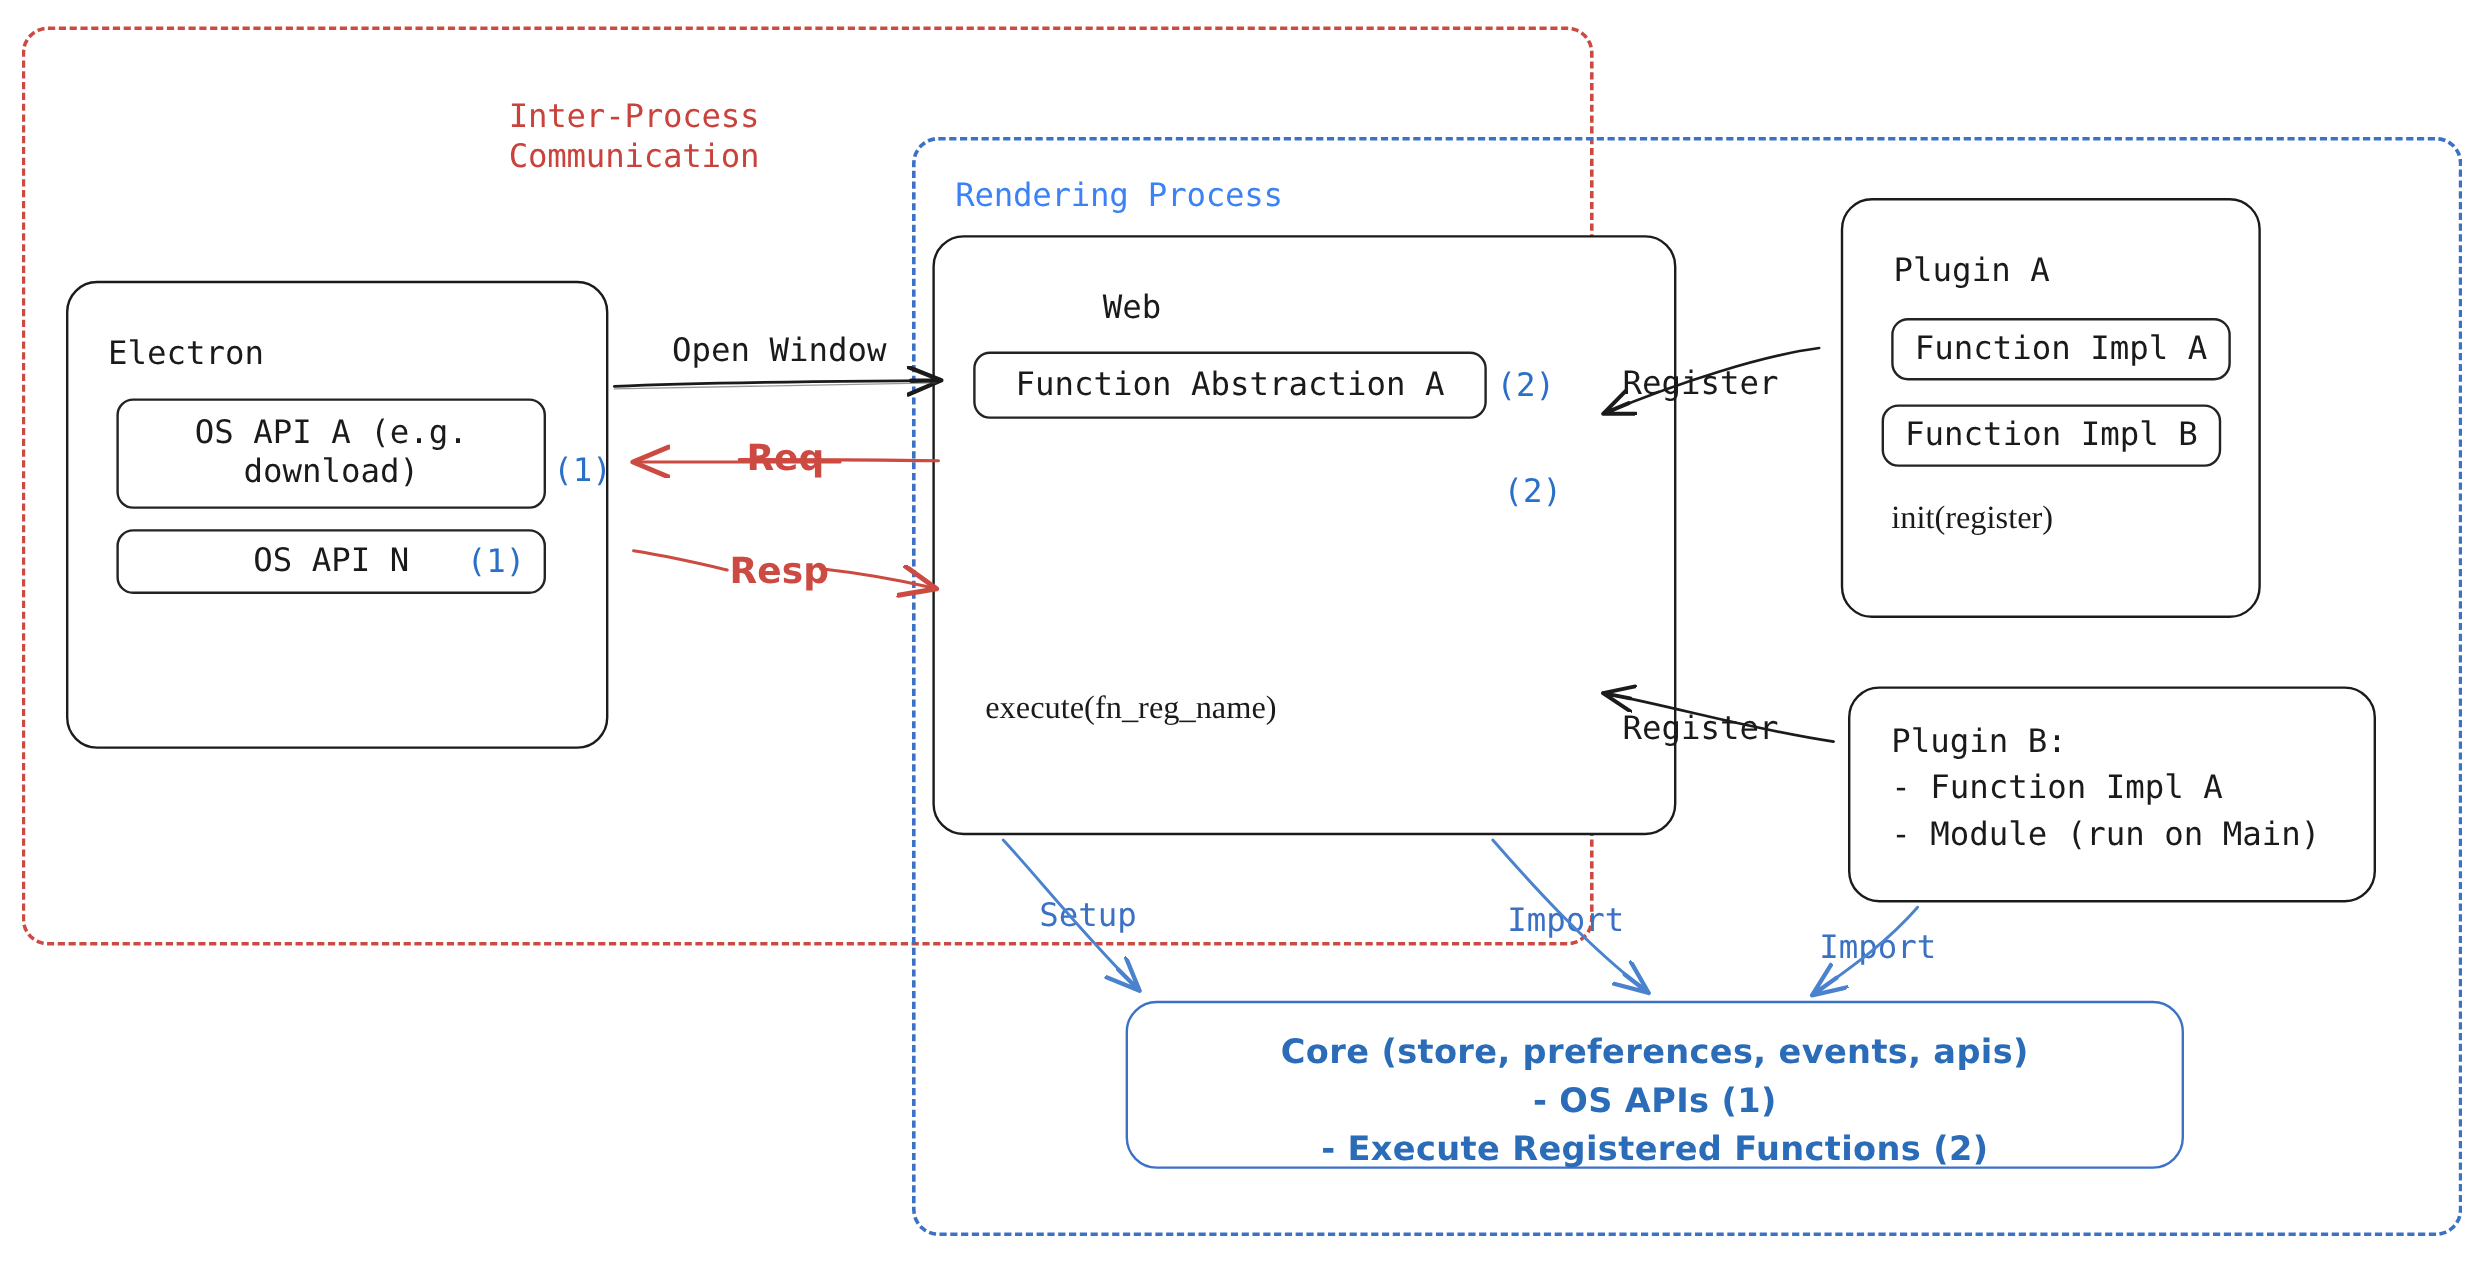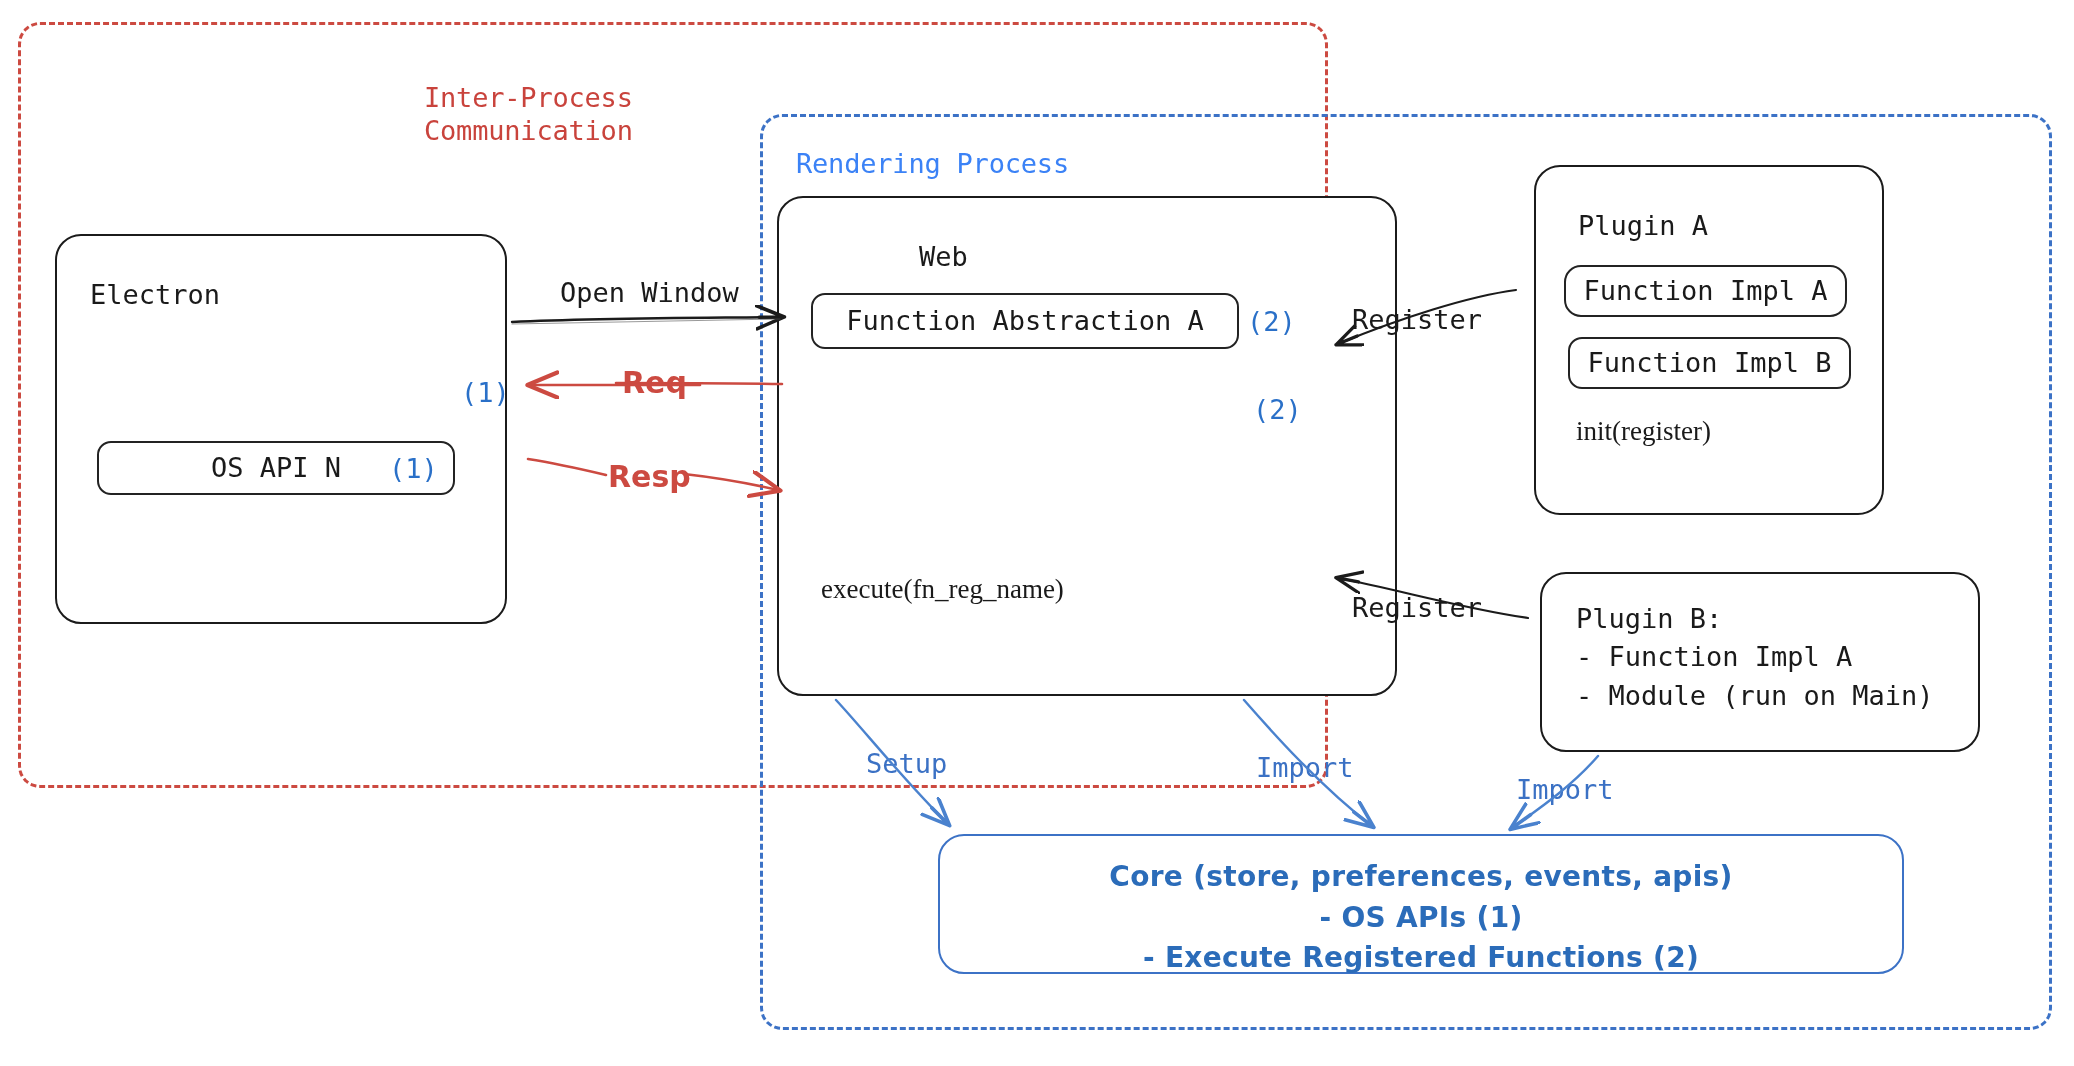--- a/index.html
+++ b/index.html
@@ -136,20 +136,24 @@
   <div class="dashed-group dashed-red" style="left:18px; top:22px; width:1310px; height:766px;"></div>
   <div class="group-label label-red" style="left:424px; top:82px; width:300px;">Inter-Process
 Communication</div>
 
   <div class="dashed-group dashed-blue" style="left:760px; top:114px; width:1292px; height:916px;"></div>
   <div class="group-label label-blue" style="left:796px; top:148px; width:420px;">Rendering Process</div>
 
   <div class="box" style="left:55px; top:234px; width:452px; height:390px;">
     <div class="box-title" style="left:33px; top:42px;">Electron</div>
 
+    <div class="inner-box" style="left:40px; top:96px; width:358px; height:92px;">
+      <span>OS API A (e.g.
+download)</span>
+    </div>
     <div class="marker" style="left:404px; top:143px;">(1)</div>
 
     <div class="inner-box" style="left:40px; top:205px; width:358px; height:54px;">
       <span>OS API N</span>
     </div>
     <div class="marker" style="left:332px; top:219px;">(1)</div>
   </div>
 
   <div class="box" style="left:777px; top:196px; width:620px; height:500px;">
     <div class="box-title" style="left:140px; top:42px;">Web</div>
@@ -161,38 +165,38 @@
 
     <div class="marker" style="left:474px; top:198px;">(2)</div>
 
 
     <div class="box-foot" style="left:42px; top:375px;">execute(fn_reg_name)</div>
   </div>
 
   <div class="box" style="left:1534px; top:165px; width:350px; height:350px;">
     <div class="box-title" style="left:42px; top:42px;">Plugin A</div>
 
-    <div class="inner-box" style="left:28px; top:98px; width:283px; height:52px;border-radius:17px;">
+    <div class="inner-box" style="left:40px; top:98px; width:283px; height:52px;">
       <span>Function Impl A</span>
     </div>
 
     <div class="inner-box" style="left:32px; top:170px; width:283px; height:52px;">
       <span>Function Impl B</span>
     </div>
 
     <div class="box-foot" style="left:40px; top:248px;">init(register)</div>
   </div>
 
   <div class="box" style="left:1540px; top:572px; width:440px; height:180px;">
     <div class="box-title" style="left:34px; top:26px; font-size:27px; line-height:1.42;">Plugin B:
 - Function Impl A
 - Module (run on Main)</div>
   </div>
 
-  <div class="box box-blue" style="left:938px; top:834px; width:966px; height:140px;padding-left:12px;">
+  <div class="box box-blue" style="left:938px; top:834px; width:882px; height:140px;padding-left:12px;">
     <div class="core-text" style="top:21px;">Core (store, preferences, events, apis)
 - OS APIs (1)
 - Execute Registered Functions (2)</div>
   </div>
 
   <div class="edge-label edge-black" style="left:560px; top:279px;">Open Window</div>
 
   <div class="edge-label edge-red" style="left:622px; top:368px;">Req</div>
 
   <div class="edge-label edge-red" style="left:608px; top:462px;">Resp</div>

